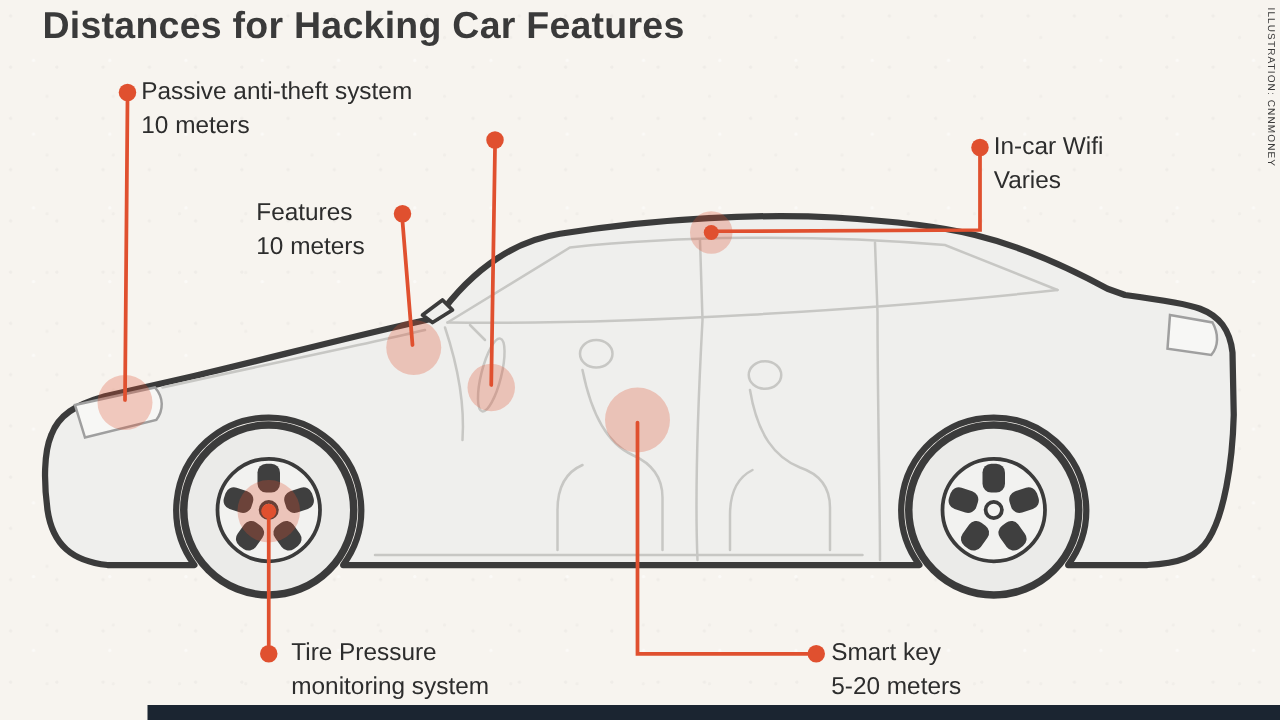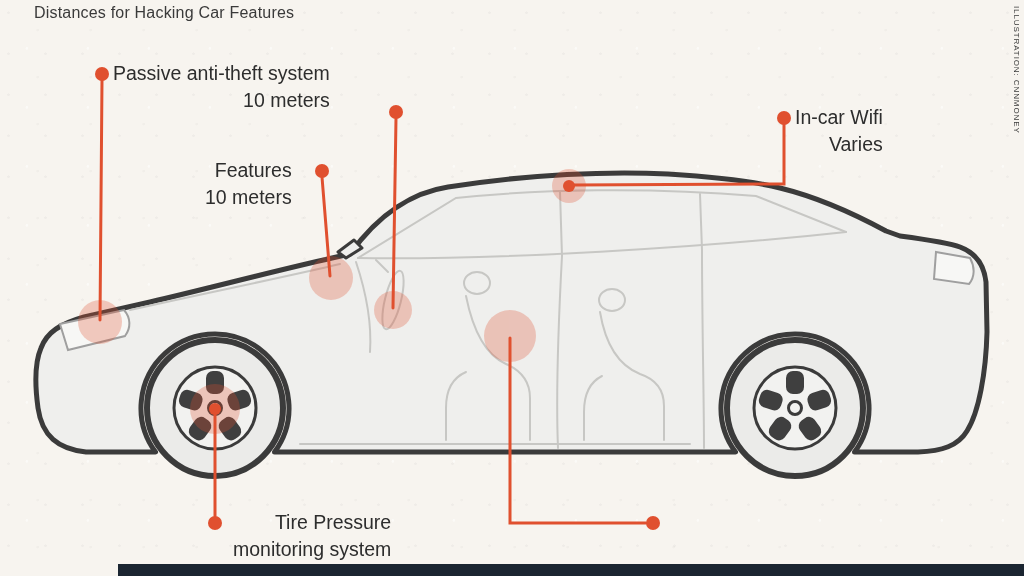--- a/index.html
+++ b/index.html
@@ -8,27 +8,26 @@
     background-color:#f7f4ef;
     background-image:
       radial-gradient(circle at 23% 31%, rgba(0,0,0,0.03) 1px, transparent 1.6px),
       radial-gradient(circle at 71% 64%, rgba(0,0,0,0.022) 1px, transparent 1.6px),
       radial-gradient(circle at 44% 82%, rgba(255,255,255,0.5) 1px, transparent 1.6px);
     background-size:37px 41px,53px 47px,61px 59px;
     font-family:"Liberation Sans",sans-serif;
   }
   .title{
     position:absolute;left:34px;top:4px;margin:0;
-    font-size:16px;font-weight:400;color:#3a3a3a;letter-spacing:.2px;
+    font-size:30px;font-weight:700;color:#3a3a3a;letter-spacing:.2px;
   }
   .art{position:absolute;left:0;top:0;}
   .label{
     position:absolute;font-size:19.5px;line-height:27px;color:#2d2d2d;
     white-space:nowrap;
-    text-align:right;
   }
   .credit{
     position:absolute;top:6px;right:3px;
     writing-mode:vertical-rl;
     font-size:8px;letter-spacing:.9px;color:#3a3a3a;text-transform:uppercase;
   }
   .footer-bar{
     position:absolute;left:118px;right:0;bottom:0;height:12px;background:#1b2531;
   }
 </style>
@@ -162,17 +161,21 @@
   <div class="label" style="left:233px;top:509px">
     <div>Tire Pressure</div>
     <div>monitoring system</div>
   </div>
 
   <div class="label" style="left:795px;top:104px">
     <div>In-car Wifi</div>
     <div>Varies</div>
   </div>
 
+  <div class="label" style="left:665px;top:509px">
+    <div>Smart key</div>
+    <div>5-20 meters</div>
+  </div>
 
   <div class="credit">ILLUSTRATION: CNNMONEY</div>
 
   <div class="footer-bar"></div>
 </div>
 
 </body></html>

